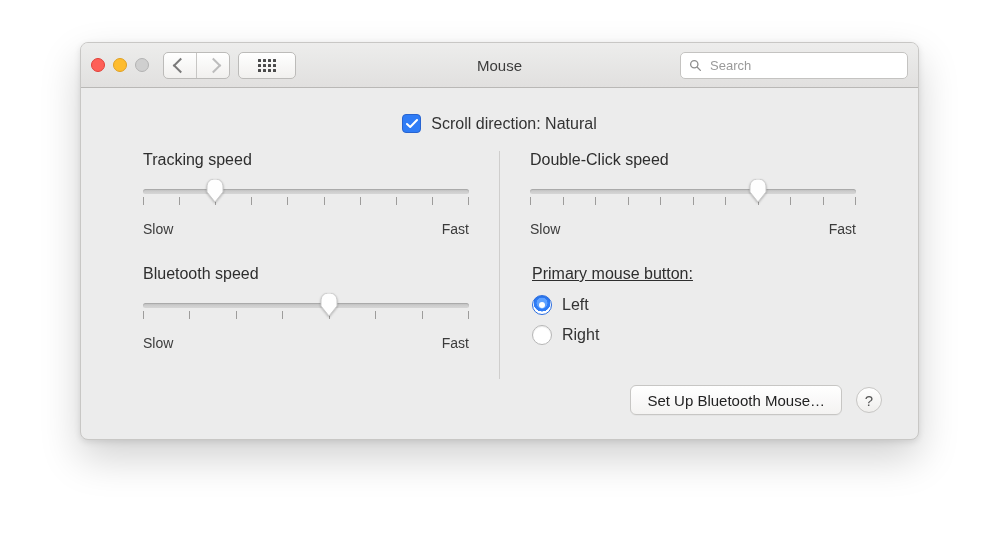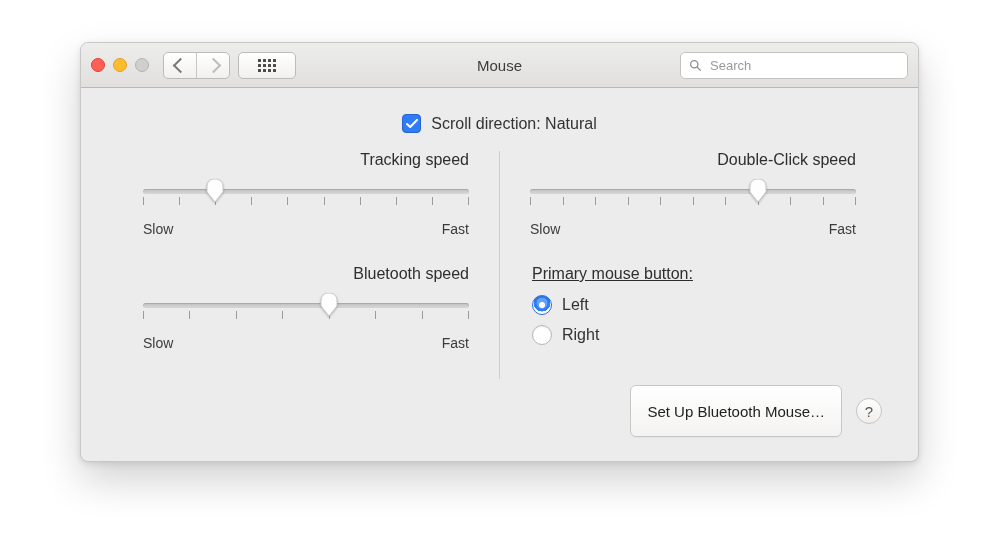--- a/index.html
+++ b/index.html
@@ -77,21 +77,21 @@
     width:17px;height:17px;border-radius:4px;background:var(--accent);
     display:flex;align-items:center;justify-content:center;border:1px solid #2864d0;
   }
   .cbox svg{display:block;}
 
   .cols{display:flex;min-height:220px;}
   .col{flex:1;padding:0 30px;}
   .vdiv{width:1px;background:#cfcecd;align-self:stretch;margin-top:0;}
 
   .slider-block{margin-bottom:28px;}
-  .slider-title{text-align:right;font-size:16px;color:#2e2e2e;margin-bottom:10px;}
+  .slider-title{text-align:left;font-size:16px;color:#2e2e2e;margin-bottom:10px;}
   .slider{position:relative;height:38px;}
   .track{position:absolute;left:0;right:0;top:10px;height:5px;border-radius:3px;
     background:linear-gradient(#c3c3c3,#d6d6d6);box-shadow:inset 0 1px 1px rgba(0,0,0,.15);}
   .ticks{position:absolute;left:0;right:0;top:18px;display:flex;justify-content:space-between;}
   .ticks span{width:1px;height:8px;background:var(--tick);}
   .thumb{
     position:absolute;top:0;width:20px;height:24px;transform:translateX(-50%);
     pointer-events:none;
   }
   .thumb svg{filter:drop-shadow(0 1px 1px rgba(0,0,0,.25));}
@@ -101,21 +101,21 @@
   .radio-row{display:flex;align-items:center;gap:10px;margin:6px 0 10px 2px;font-size:16px;}
   .radio{
     width:18px;height:18px;border-radius:50%;border:1px solid #b6b6b6;background:#fff;
     display:flex;align-items:center;justify-content:center;box-shadow:inset 0 1px 1px rgba(0,0,0,.08);
   }
   .radio.checked{border-color:#2a6de0;background:radial-gradient(circle at 50% 40%,#5ea1ff 0 38%,#2f7cf6 40% 58%, #ffffff 60% 100%);}
   .radio.checked::after{content:"";width:6px;height:6px;border-radius:50%;background:#fff;}
 
   .footer{display:flex;align-items:center;justify-content:flex-end;gap:14px;padding:6px 4px 2px;}
   .push-btn{
-    height:28px;padding:11px 16px;border:1px solid #c7c6c4;border-radius:6px;
+    height:28px;padding:0 16px;border:1px solid #c7c6c4;border-radius:6px;
     background:linear-gradient(#ffffff,#f4f3f2);font-size:15px;color:#222;
     display:flex;align-items:center;
     box-shadow:0 1px 0 rgba(0,0,0,.03);
   }
   .help{
     width:24px;height:24px;border-radius:50%;border:1px solid #c7c6c4;
     background:linear-gradient(#ffffff,#efeeec);
     display:flex;align-items:center;justify-content:center;color:#555;font-size:15px;
   }
 </style>

